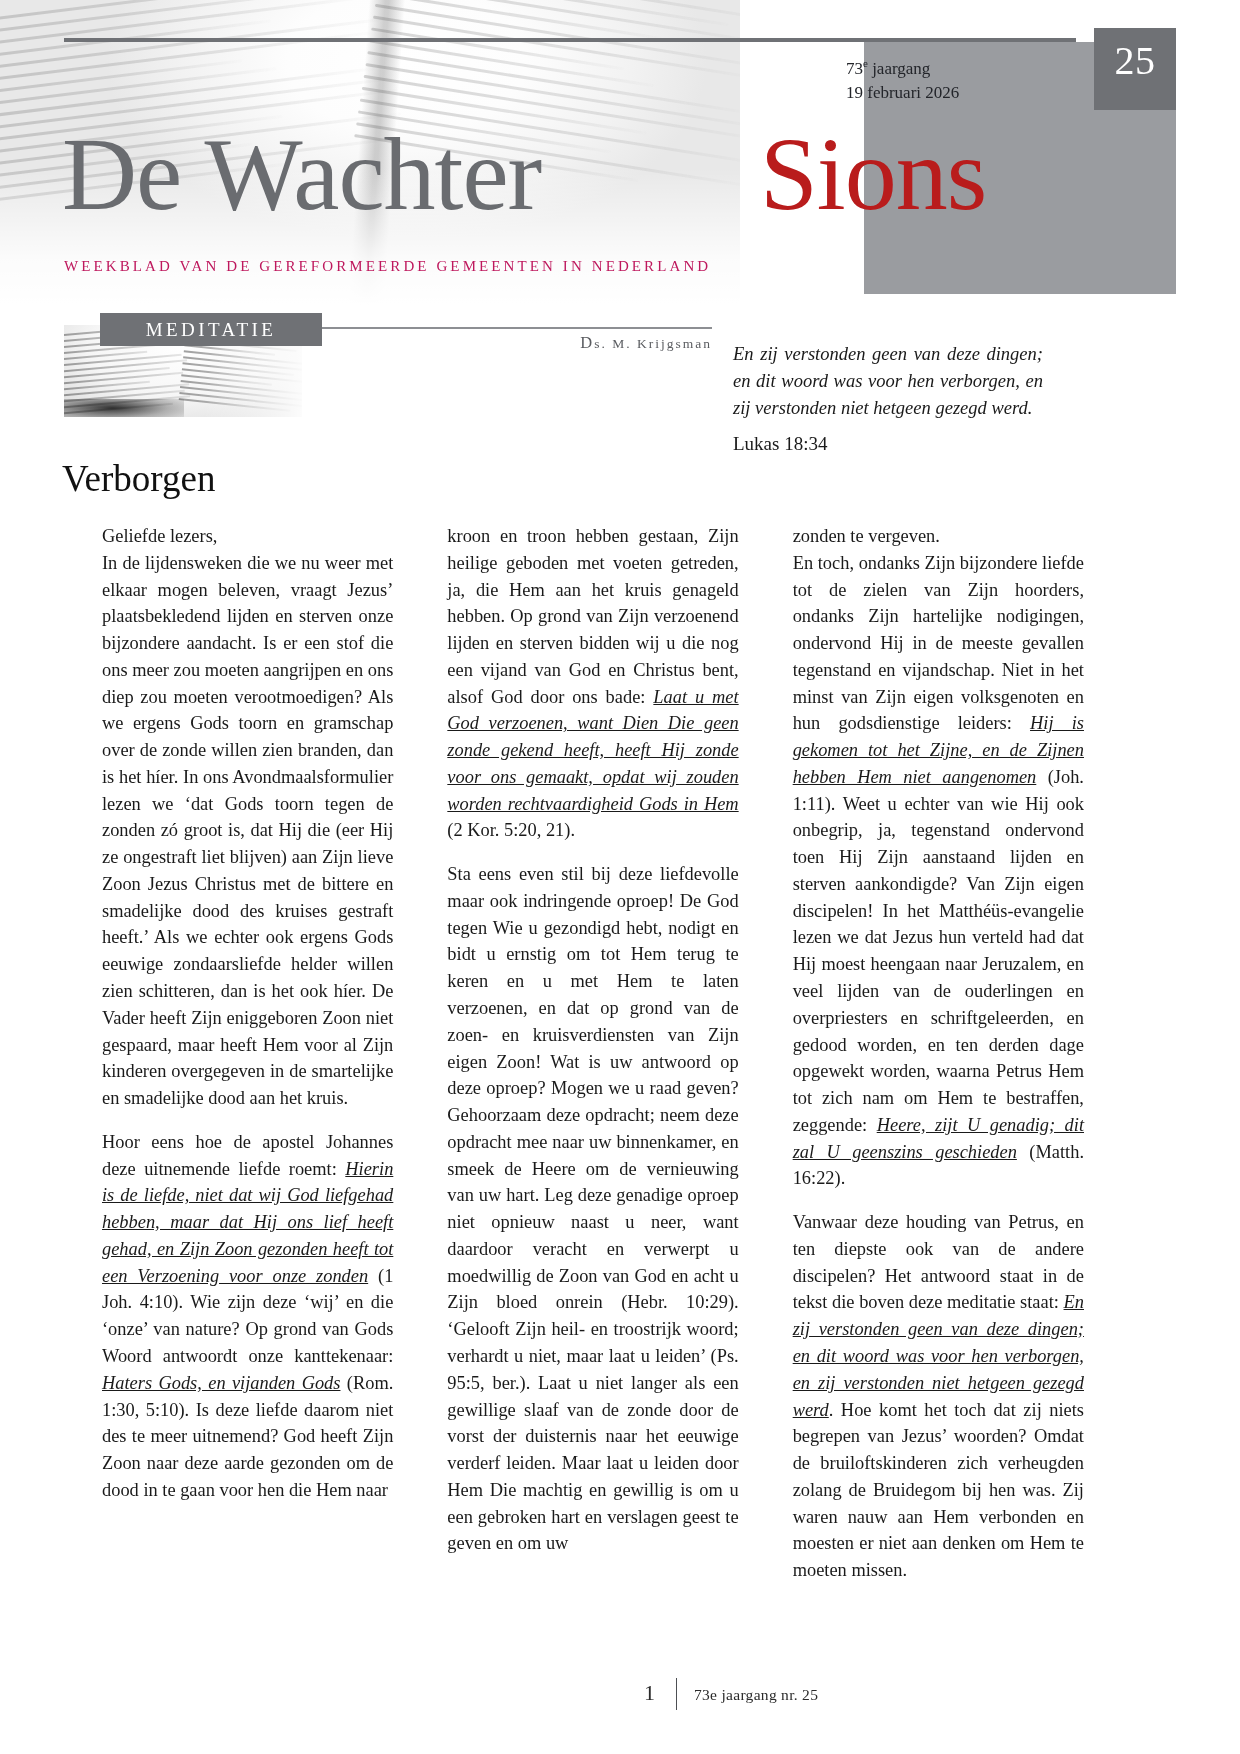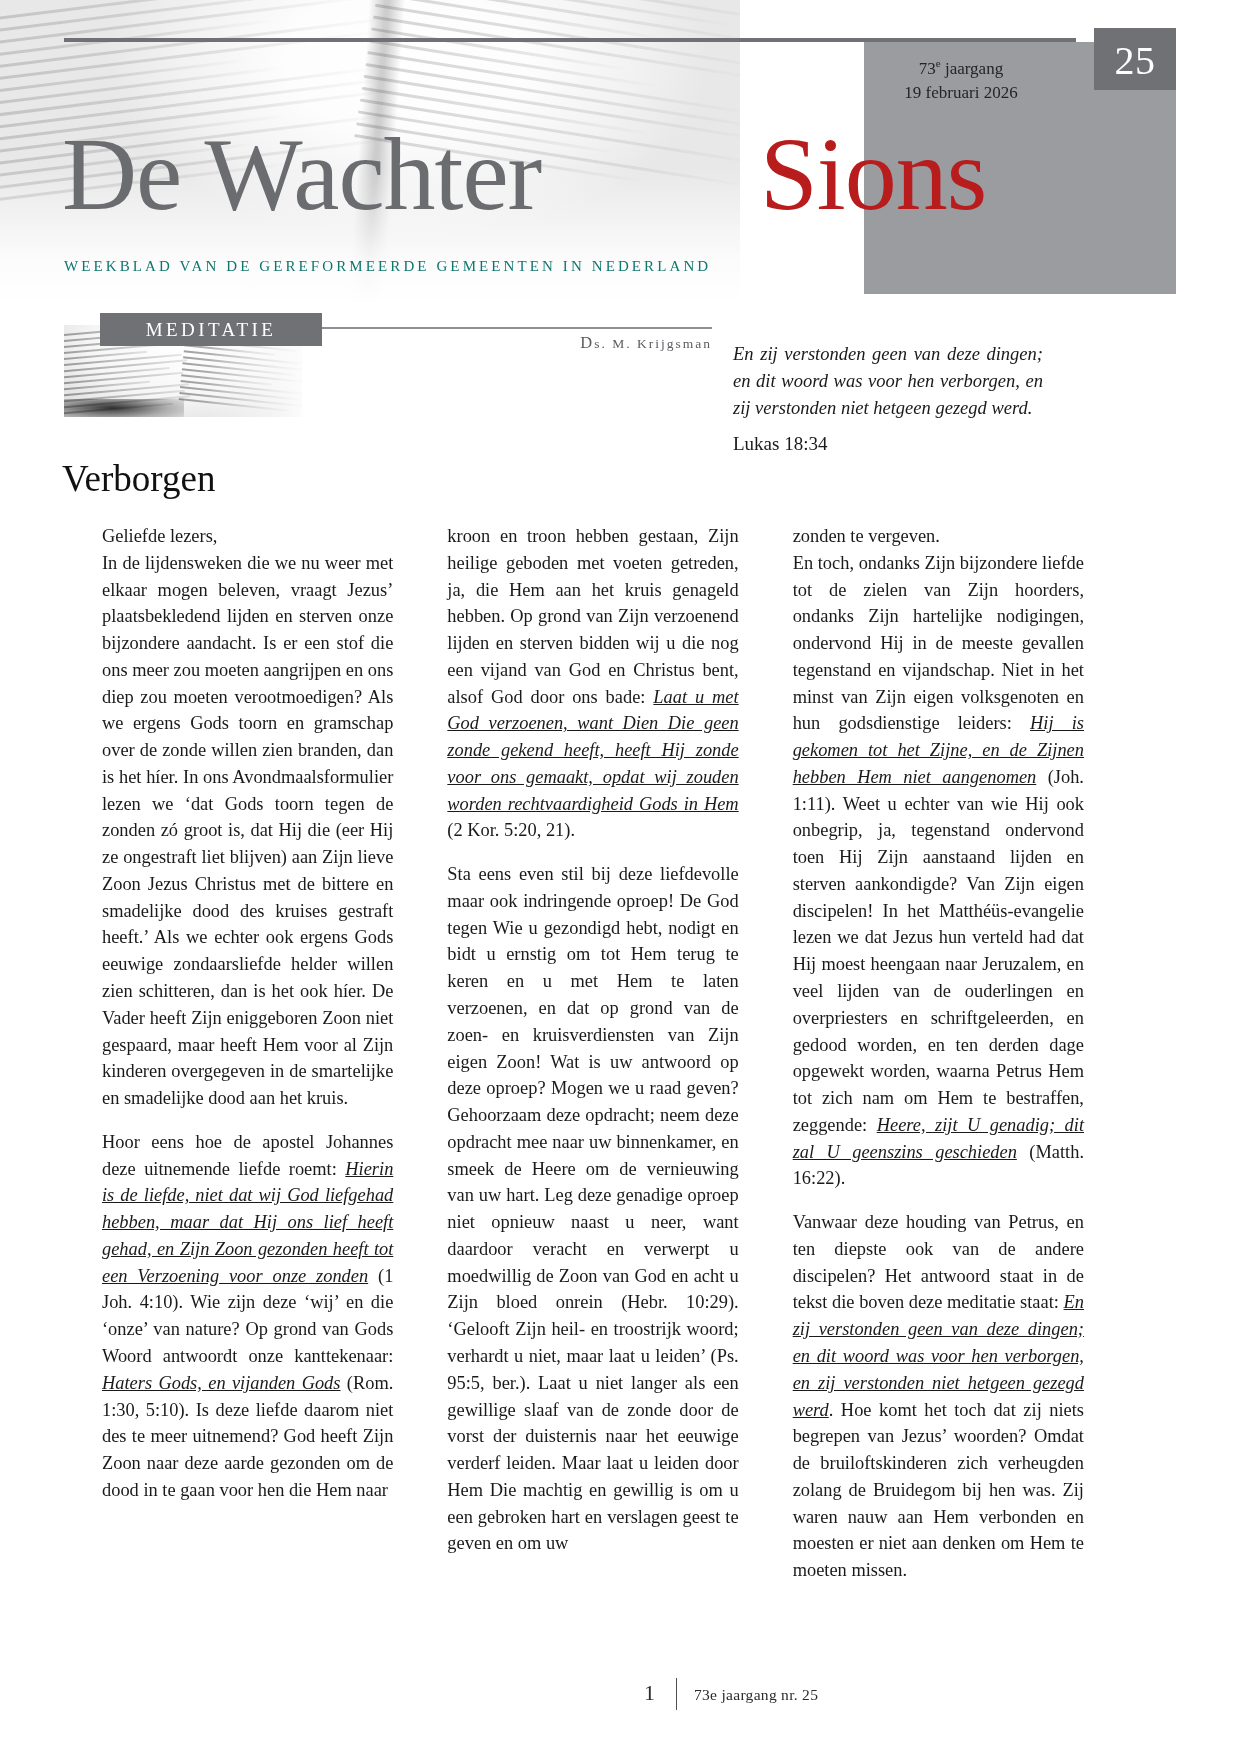--- a/index.html
+++ b/index.html
@@ -89,34 +89,34 @@
   .sions-panel {
     position: absolute;
     right: 64px; top: 42px;
     width: 312px; height: 252px;
     background: #9a9ca0;
   }
 
   .issue-box {
     position: absolute;
     right: 64px; top: 28px;
-    width: 82px; height: 62px;
+    width: 82px; height: 82px;
     background: #6f7175;
     color: #ffffff;
     font-size: 40px;
     line-height: 66px;
     text-align: center;
     letter-spacing: 0.5px;
   }
 
   .issue-meta {
     position: absolute;
     right: 164px; top: 56px;
     width: 230px;
-    text-align: center;
+    text-align: left;
     font-size: 17px;
     line-height: 1.45;
     color: #23252a;
   }
   .issue-meta sup { font-size: 11px; vertical-align: super; }
 
   .title-wrap {
     position: absolute;
     left: 62px; top: 118px;
     width: 1080px;
@@ -139,21 +139,21 @@
     color: #b91c1c;
     letter-spacing: -1px;
     white-space: nowrap;
   }
 
   .subtitle {
     position: absolute;
     left: 64px; top: 258px;
     font-size: 15px;
     letter-spacing: 3.1px;
-    color: #0f766e;
+    color: #be185d;
     white-space: nowrap;
   }
 
   
   #section-head {
     position: relative;
     width: 1240px;
     height: 140px;
   }
 

